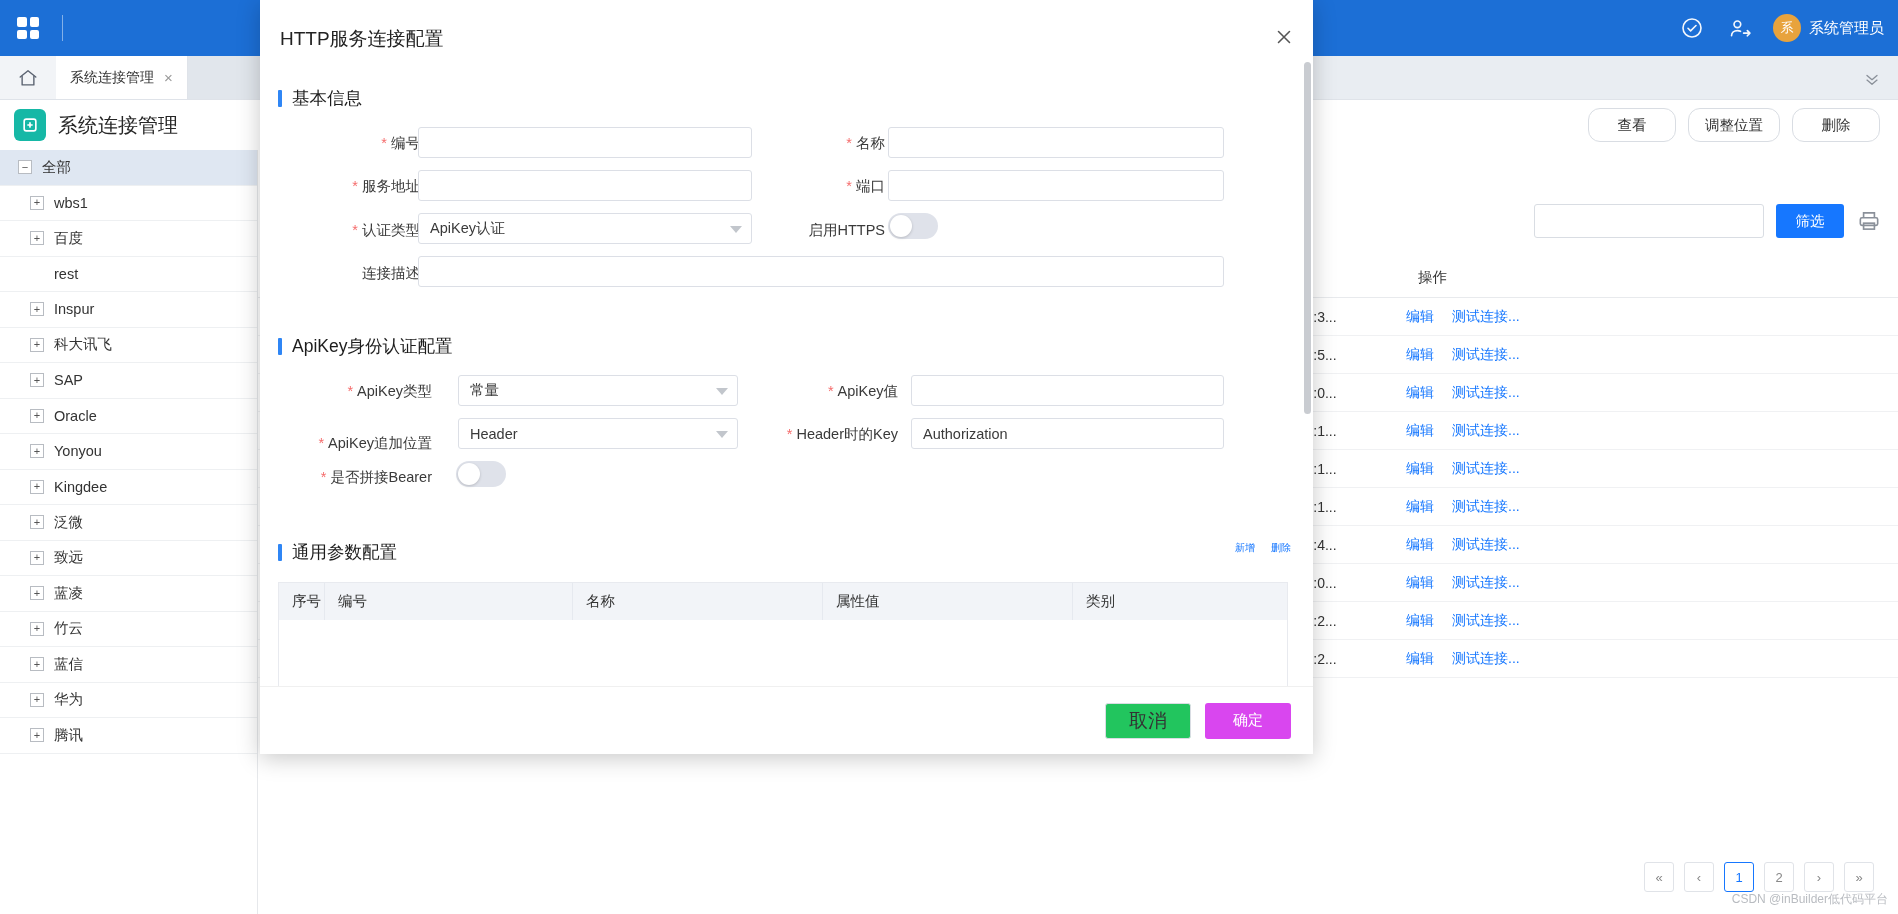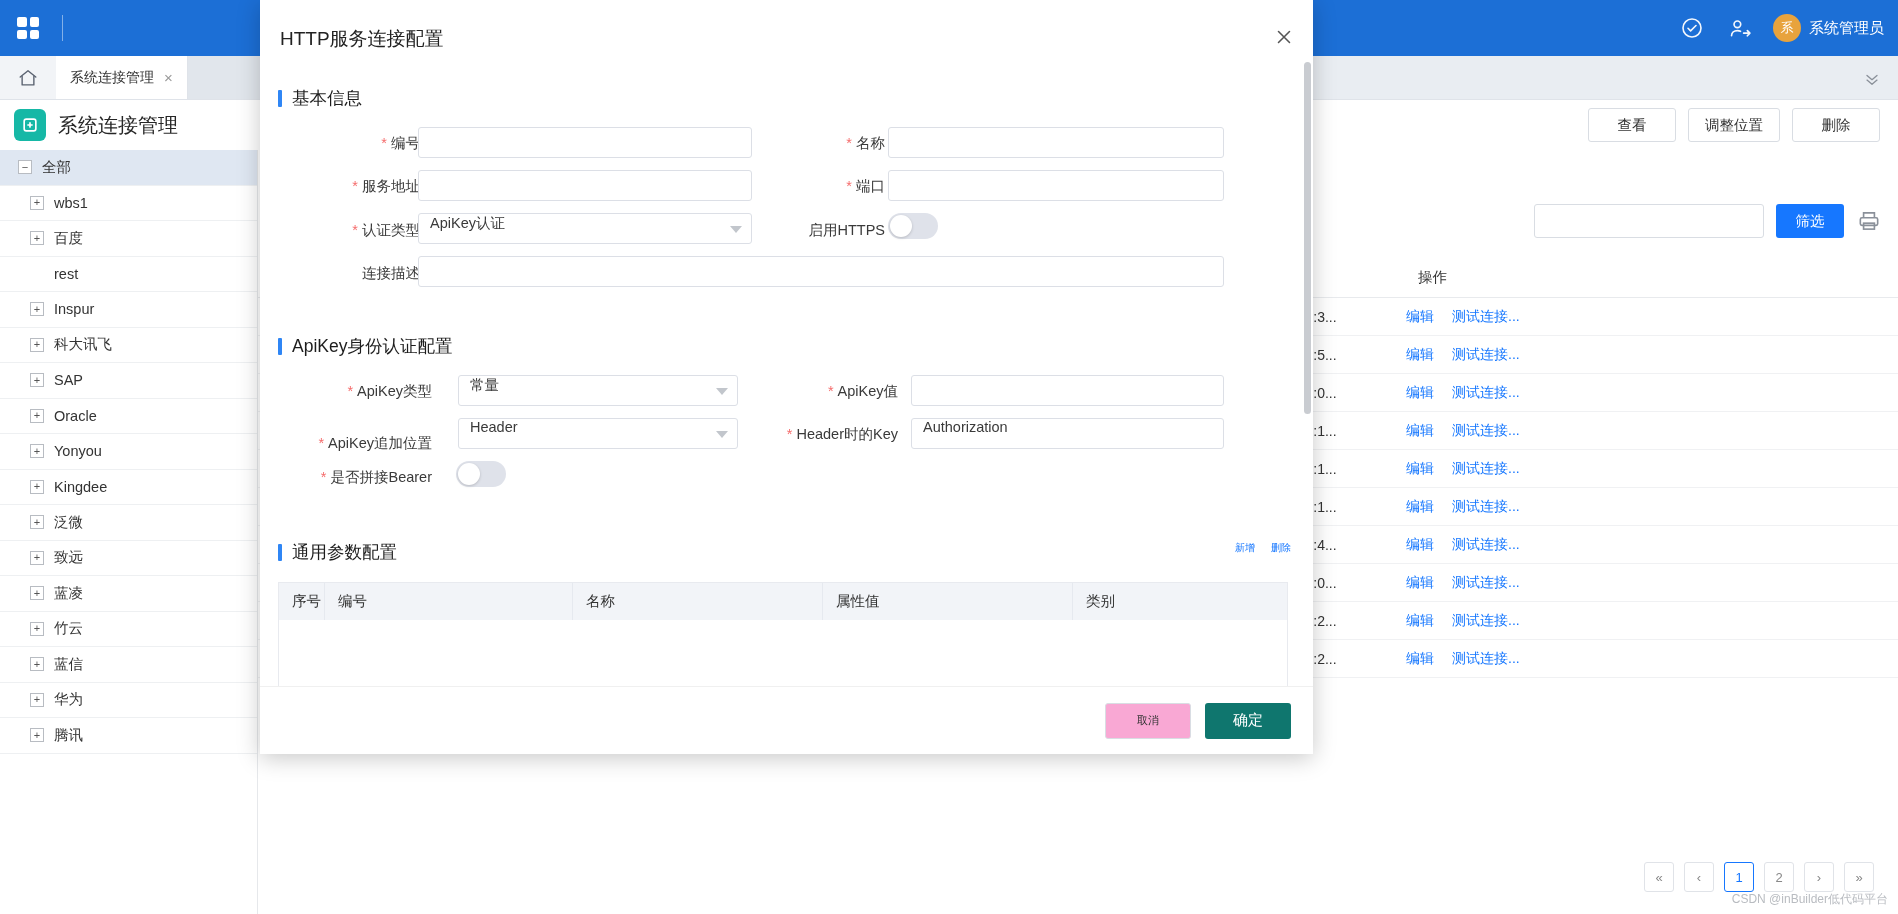--- a/index.html
+++ b/index.html
@@ -75,21 +75,21 @@
   .tree-row.child { padding-left:30px; }
   .tree-row.leaf { padding-left:54px; }
 
   
   .content { position:absolute; left:258px; top:150px; right:0; bottom:0; background:#fff; }
   .toolbar-row {
     position:absolute; right:18px; top:-42px; display:flex; gap:12px;
   }
   .btn-plain {
     height:34px; min-width:88px; padding:0 16px; border:1px solid #d9dde3; background:#fff;
-    color:#333; font-size:14.5px; border-radius:3px; display:flex; align-items:center; justify-content:center;
+    color:#333; font-size:14.5px; border-radius:12px; display:flex; align-items:center; justify-content:center;
   }
   .filter-row { position:absolute; right:16px; top:54px; display:flex; align-items:center; gap:12px; }
   .filter-input { width:230px; height:34px; border:1px solid #d9dde3; border-radius:3px; background:#fff; }
   .btn-primary-sm {
     height:34px; width:68px; background:#1677ff; color:#fff; font-size:14.5px;
     display:flex;align-items:center;justify-content:center;border-radius:3px;
   }
   .printer-icon { width:26px; height:26px; color:#8a9099; }
 
   .tablehead {
@@ -142,21 +142,21 @@
 
   .field-label {
     position:absolute; font-size:14.5px; color:#3a3a3a; text-align:right;
     white-space:nowrap;
   }
   .req { color:#f56c6c; margin-right:4px; }
 
   .ctl {
     position:absolute; height:31px; border:1px solid #dcdfe6; border-radius:3px;
     background:#fff; font-size:14.5px; color:#3a3a3a;
-    display:flex; align-items:flex-start; padding:0 11px;
+    display:flex; align-items:center; padding:0 11px;
   }
   .ctl.select { padding-right:26px; }
   .caret {
     position:absolute; right:9px; top:50%; margin-top:-3px;
     width:0;height:0;border-left:6px solid transparent;border-right:6px solid transparent;
     border-top:7px solid #c2c6cc;
   }
   .switch {
     position:absolute; width:50px; height:26px; border-radius:13px; background:#dfe2ea;
   }
@@ -177,25 +177,25 @@
     border-right:1px solid #e6e9ef; border-top:1px solid #e8eaef;
   }
   .ptable-body { height:70px; background:#fff; }
 
   .modal-footer {
     position:absolute; left:0; right:0; bottom:0; height:68px; background:#fff;
     display:flex; align-items:center; justify-content:flex-end; gap:14px; padding-right:22px;
     border-top:1px solid #f0f0f0;
   }
   .btn-cancel {
-    width:86px;height:36px;border:1px solid #d9dde3;background:#f9a8d4;color:#333;
-    font-size:11px;border-radius:3px;display:flex;align-items:center;justify-content:center;
+    width:86px;height:36px;border:1px solid #d9dde3;background:#22c55e;color:#333;
+    font-size:19px;border-radius:3px;display:flex;align-items:center;justify-content:center;
   }
   .btn-ok {
-    width:86px;height:36px;background:#0f766e;color:#fff;
+    width:86px;height:36px;background:#d946ef;color:#fff;
     font-size:15px;border-radius:3px;display:flex;align-items:center;justify-content:center;
   }
 
   .watermark {
     position:absolute; right:10px; bottom:6px; font-size:12px; color:#b9bcc1; z-index:60;
   }
 </style>
 </head>
 <body>
 

